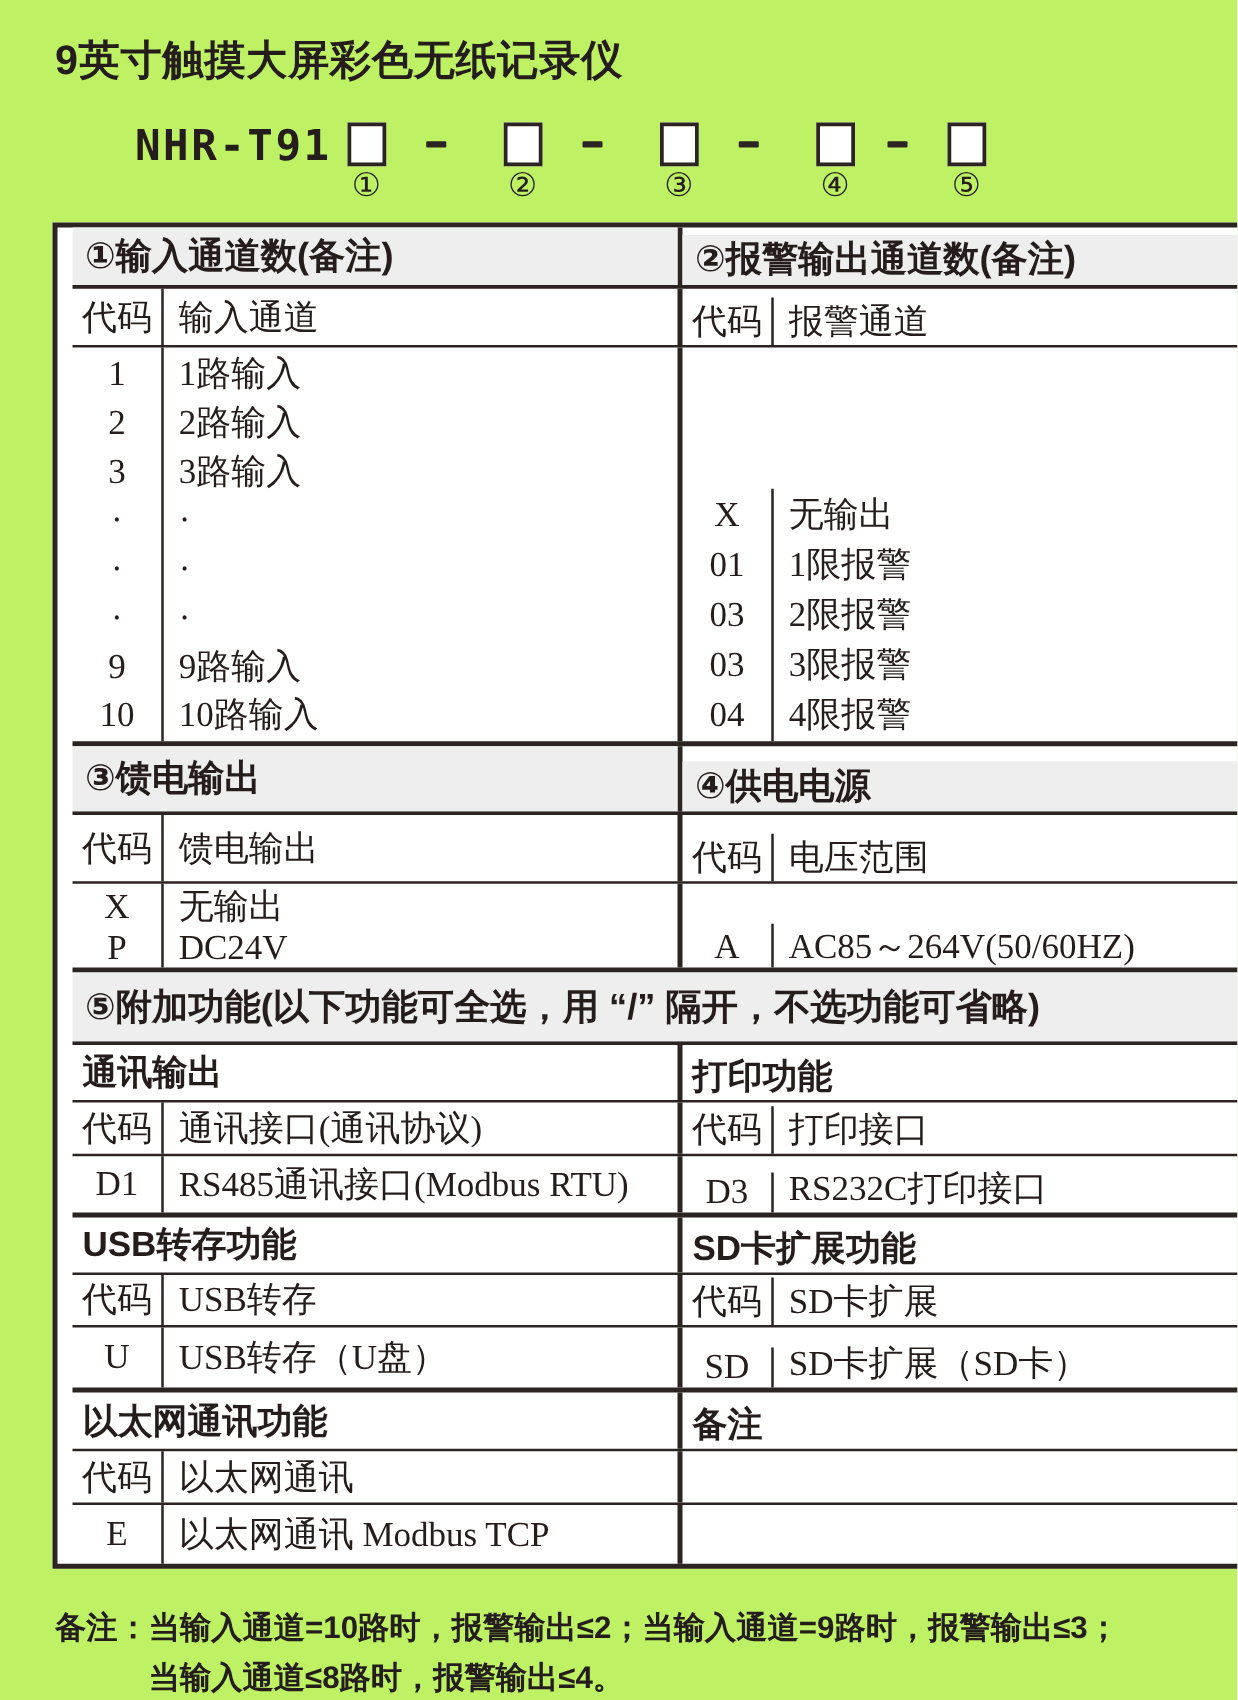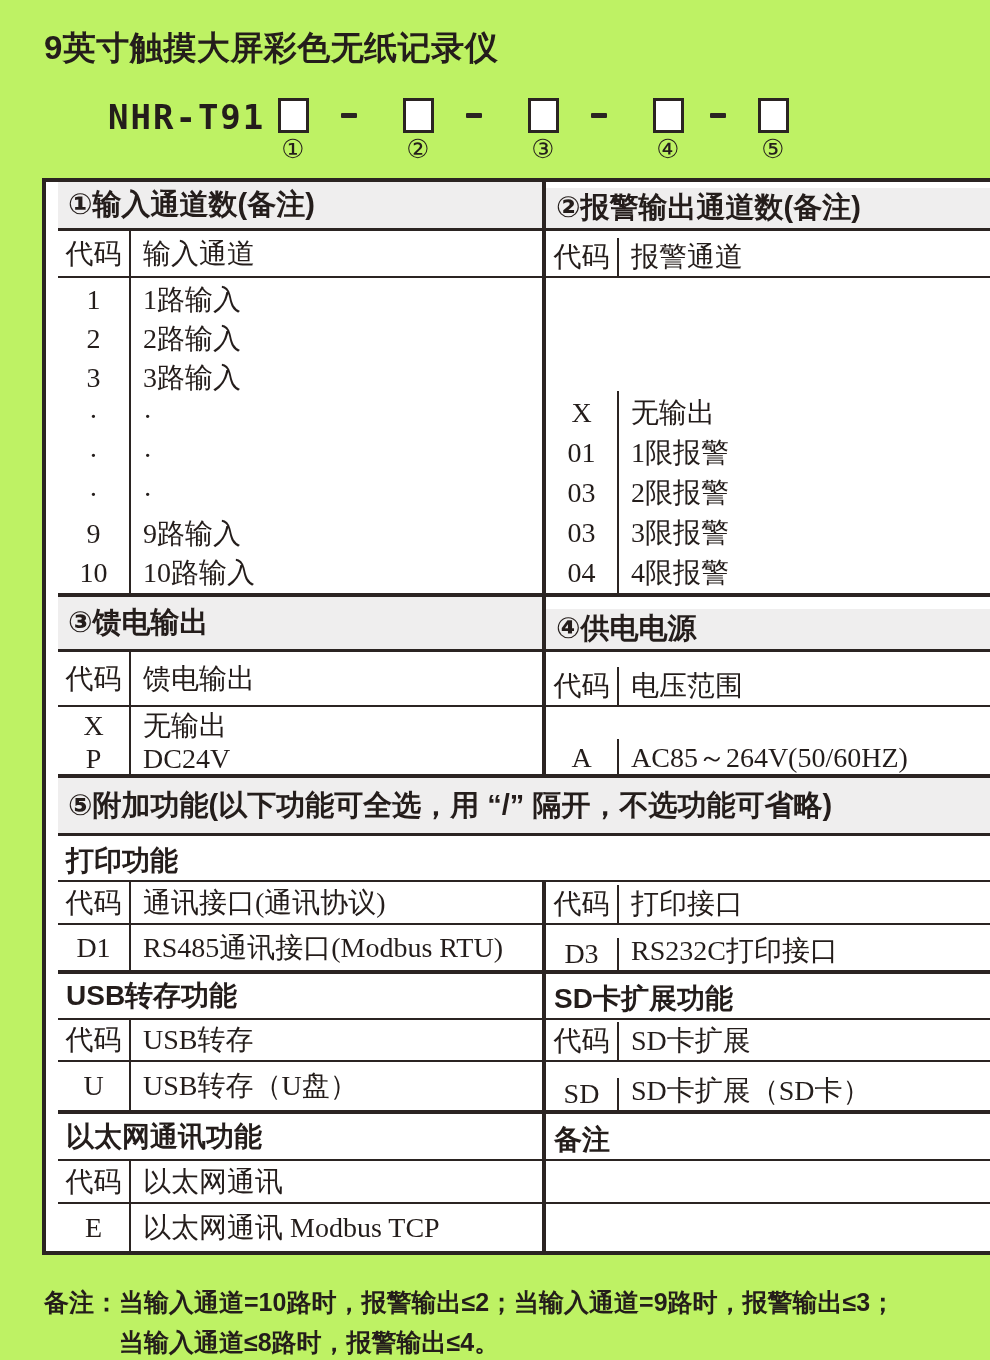--- a/index.html
+++ b/index.html
@@ -274,20 +274,23 @@
           </div>
         </div>
       </div>
     </div>
 
     <div class="row bb3" style="height:58px">
       <div class="band-full">⑤附加功能(以下功能可全选，用 “/” 隔开，不选功能可省略)</div>
     </div>
 
     <div class="row bb2" style="height:46px">
+      <div class="lh">
+          <div class="ghdr-cell">通讯输出</div>
+        </div>
       <div class="rh">
           <div class="ghdr-cell">打印功能</div>
         </div>
     </div>
     <div class="row bb2" style="height:43px">
       <div class="lh">
         <div class="codecell serif">代码</div>
         <div class="desccell serif">通讯接口(通讯协议)</div>
       </div>
       <div class="rh">

